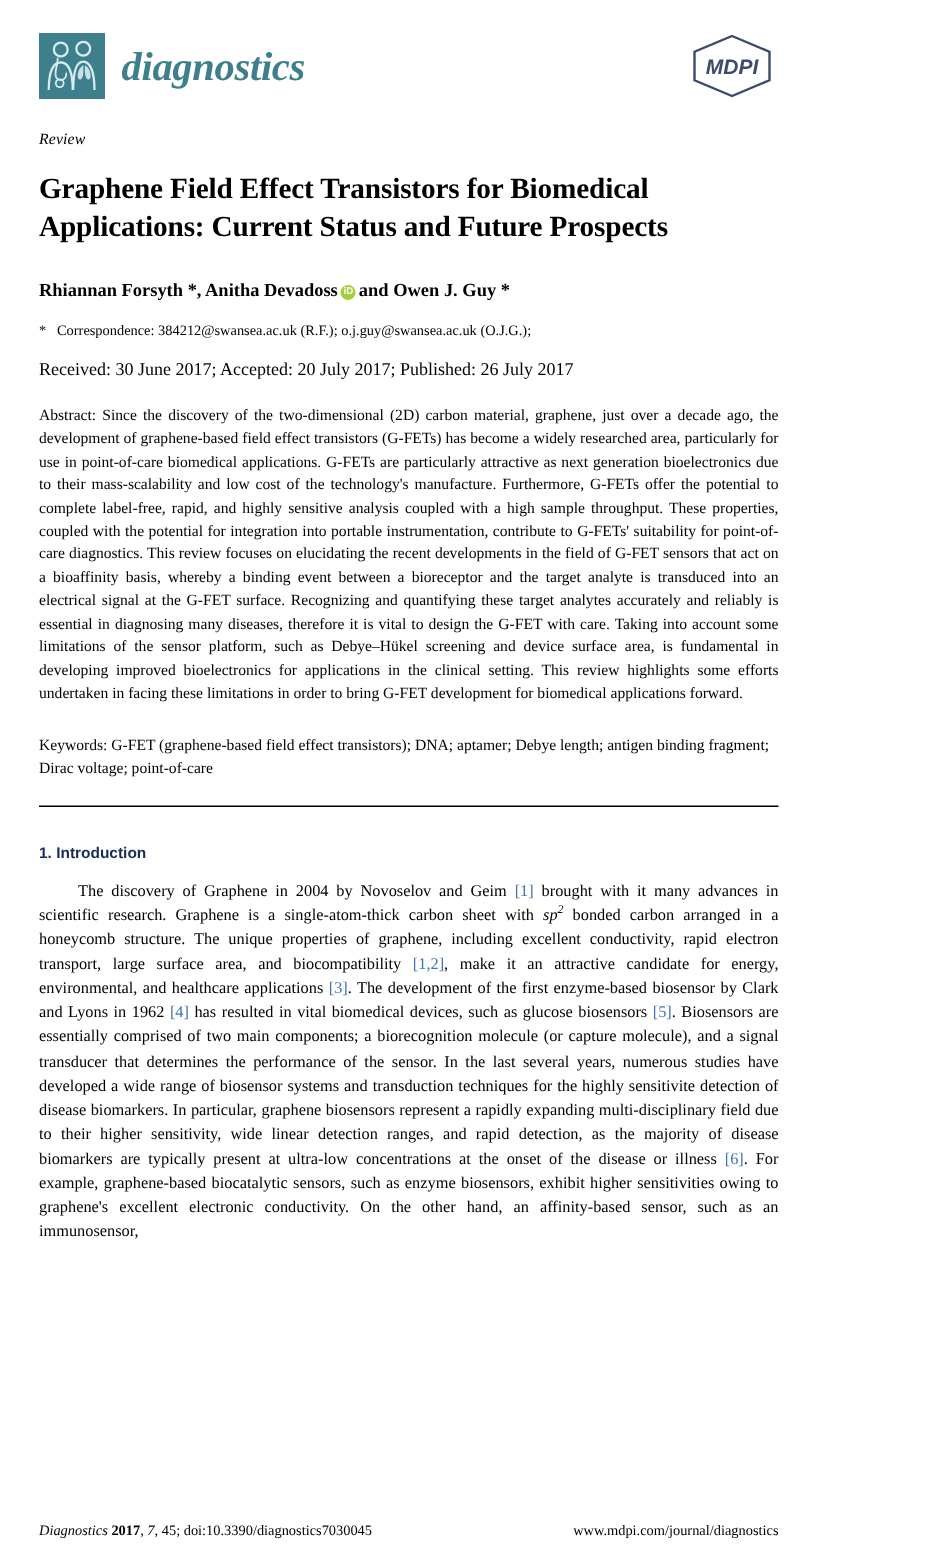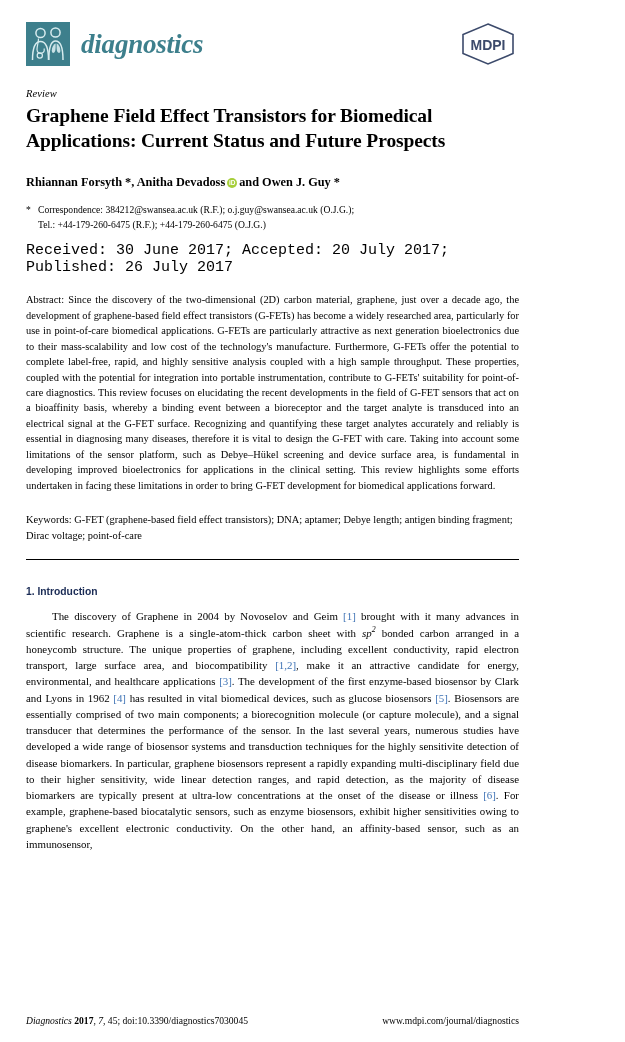--- a/index.html
+++ b/index.html
@@ -42,27 +42,28 @@
     font-weight: bold;
     font-size: 27px;
     color: #3d7f8c;
     margin-left: 11px;
     letter-spacing: -0.2px;
   }
   .mdpi-logo {
     width: 62px; height: 44px;
     position: relative;
     flex: 0 0 auto;
+    font-style: italic;
   }
 
   
   .article-type {
     font-style: italic;
     font-size: 10.5px;
-    margin: 0 0 5px 0;
+    margin: 0 0 16px 0;
     letter-spacing: 0.1px;
   }
   .title {
     font-size: 19.5px;
     font-weight: bold;
     line-height: 1.26;
     margin: 0 0 22px 0;
     letter-spacing: -0.1px;
   }
   .authors {
@@ -92,23 +93,22 @@
   }
   .affil-line { margin: 0; }
   .corr-row {
     display: flex;
     margin: 0;
   }
   .corr-mark { width: 12px; flex: 0 0 12px; }
   .corr-text { flex: 1 1 auto; }
   .corr-indent { padding-left: 12px; }
   .dates {
-    font-size: 15px;
+    font-size: 12px;
     margin: 0 0 16px 0;
-    font-family: Liberation Mono, monospace;
   }
 
   
   .abstract {
     font-size: 10.4px;
     line-height: 1.485;
     text-align: justify;
     margin: 0 0 19px 0;
     hyphens: none;
   }
@@ -202,21 +202,20 @@
 
   <div class="authors">
     <span>Rhiannan Forsyth *, Anitha Devadoss</span><span class="orcid">iD</span><span>and Owen J. Guy *</span>
   </div>
 
   <div class="affil-block">
     <div class="corr-row">
       <span class="corr-mark">*</span>
       <span class="corr-text">Correspondence: 384212@swansea.ac.uk (R.F.); o.j.guy@swansea.ac.uk (O.J.G.);</span>
     </div>
-    <div class="affil-line corr-indent">Tel.: +44-179-260-6475 (R.F.); +44-179-260-6475 (O.J.G.)</div>
   </div>
 
   <div class="dates">Received: 30 June 2017; Accepted: 20 July 2017; Published: 26 July 2017</div>
 
   <p class="abstract">
     <b>Abstract:</b>
     <span>Since the discovery of the two-dimensional (2D) carbon material, graphene, just over a decade ago, the development of graphene-based field effect transistors (G-FETs) has become a widely researched area, particularly for use in point-of-care biomedical applications. G-FETs are particularly attractive as next generation bioelectronics due to their mass-scalability and low cost of the technology's manufacture. Furthermore, G-FETs offer the potential to complete label-free, rapid, and highly sensitive analysis coupled with a high sample throughput. These properties, coupled with the potential for integration into portable instrumentation, contribute to G-FETs' suitability for point-of-care diagnostics. This review focuses on elucidating the recent developments in the field of G-FET sensors that act on a bioaffinity basis, whereby a binding event between a bioreceptor and the target analyte is transduced into an electrical signal at the G-FET surface. Recognizing and quantifying these target analytes accurately and reliably is essential in diagnosing many diseases, therefore it is vital to design the G-FET with care. Taking into account some limitations of the sensor platform, such as Debye–Hükel screening and device surface area, is fundamental in developing improved bioelectronics for applications in the clinical setting. This review highlights some efforts undertaken in facing these limitations in order to bring G-FET development for biomedical applications forward.</span>
   </p>
 
   <p class="keywords">

